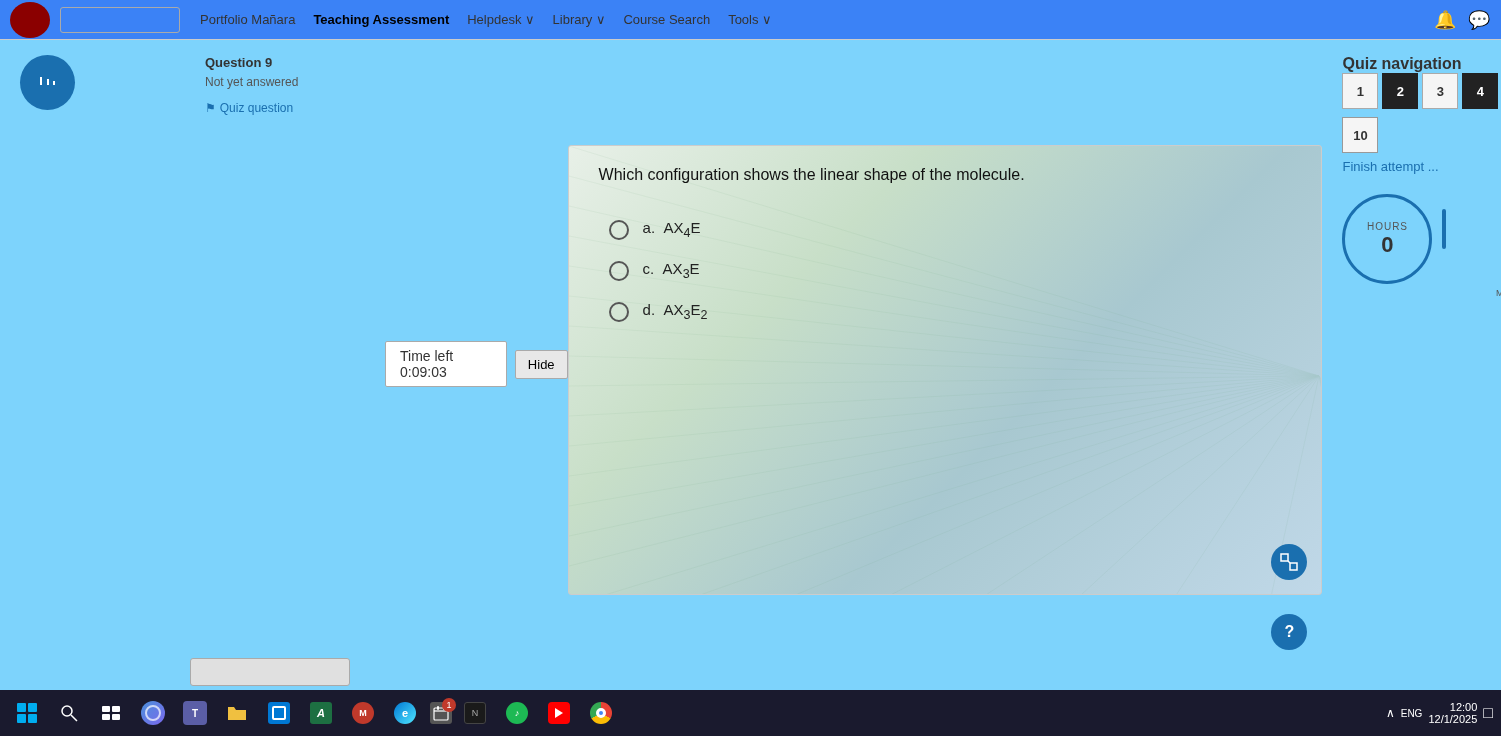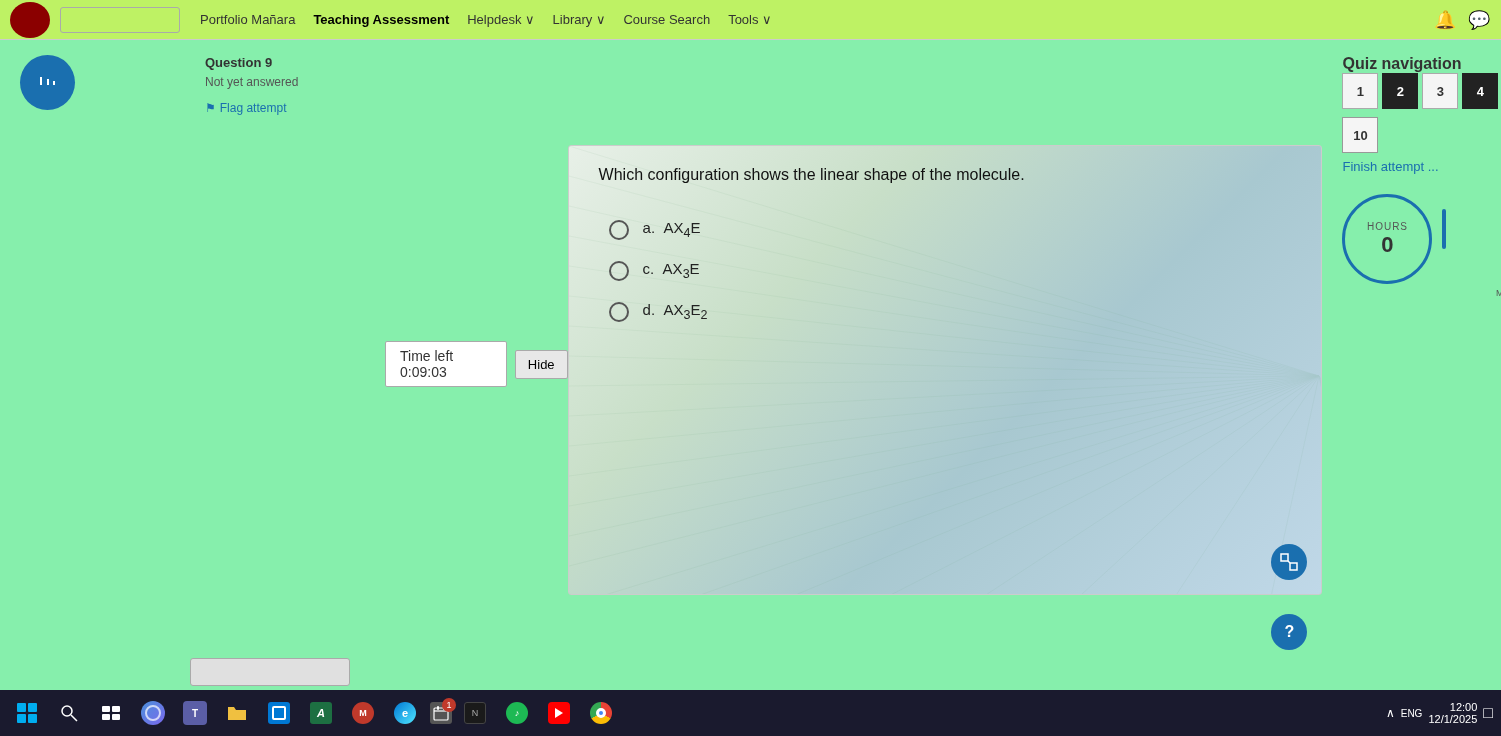--- a/index.html
+++ b/index.html
@@ -12,21 +12,21 @@
       position: relative;
     }
 
     
     .top-nav {
       position: absolute;
       top: 0;
       left: 0;
       width: 100%;
       height: 40px;
-      background: #bef264;
+      background: #3b82f6;
       border-bottom: 1px solid #ccc;
       display: flex;
       align-items: center;
       padding: 0 10px;
       z-index: 10;
     }
     .nav-logo {
       width: 40px;
       height: 36px;
       background: #8B0000;
@@ -64,21 +64,21 @@
       margin-left: auto;
     }
 
     
     .main-content {
       position: absolute;
       top: 40px;
       left: 0;
       width: 100%;
       height: calc(736px - 40px - 46px);
-      background: #86efac;
+      background: #7dd3fc;
       display: flex;
     }
 
     
     .left-panel {
       width: 190px;
       padding: 10px;
       flex-shrink: 0;
       position: relative;
     }
@@ -427,21 +427,21 @@
     </div>
   </div>
 
   <div class="question-sidebar">
     <div class="question-label">Question 9</div>
     <div class="question-status">
       <span>Not yet answered</span>
     </div>
     <div class="flag-question">
       <span class="flag-icon">⚑</span>
-      <span>Flag attempt</span>
+      <span>Quiz question</span>
     </div>
   </div>
 
   <div class="quiz-center">
 
     <div class="timer-bar">
       <div class="timer-box">Time left 0:09:03</div>
       <button class="hide-btn">Hide</button>
     </div>
 

